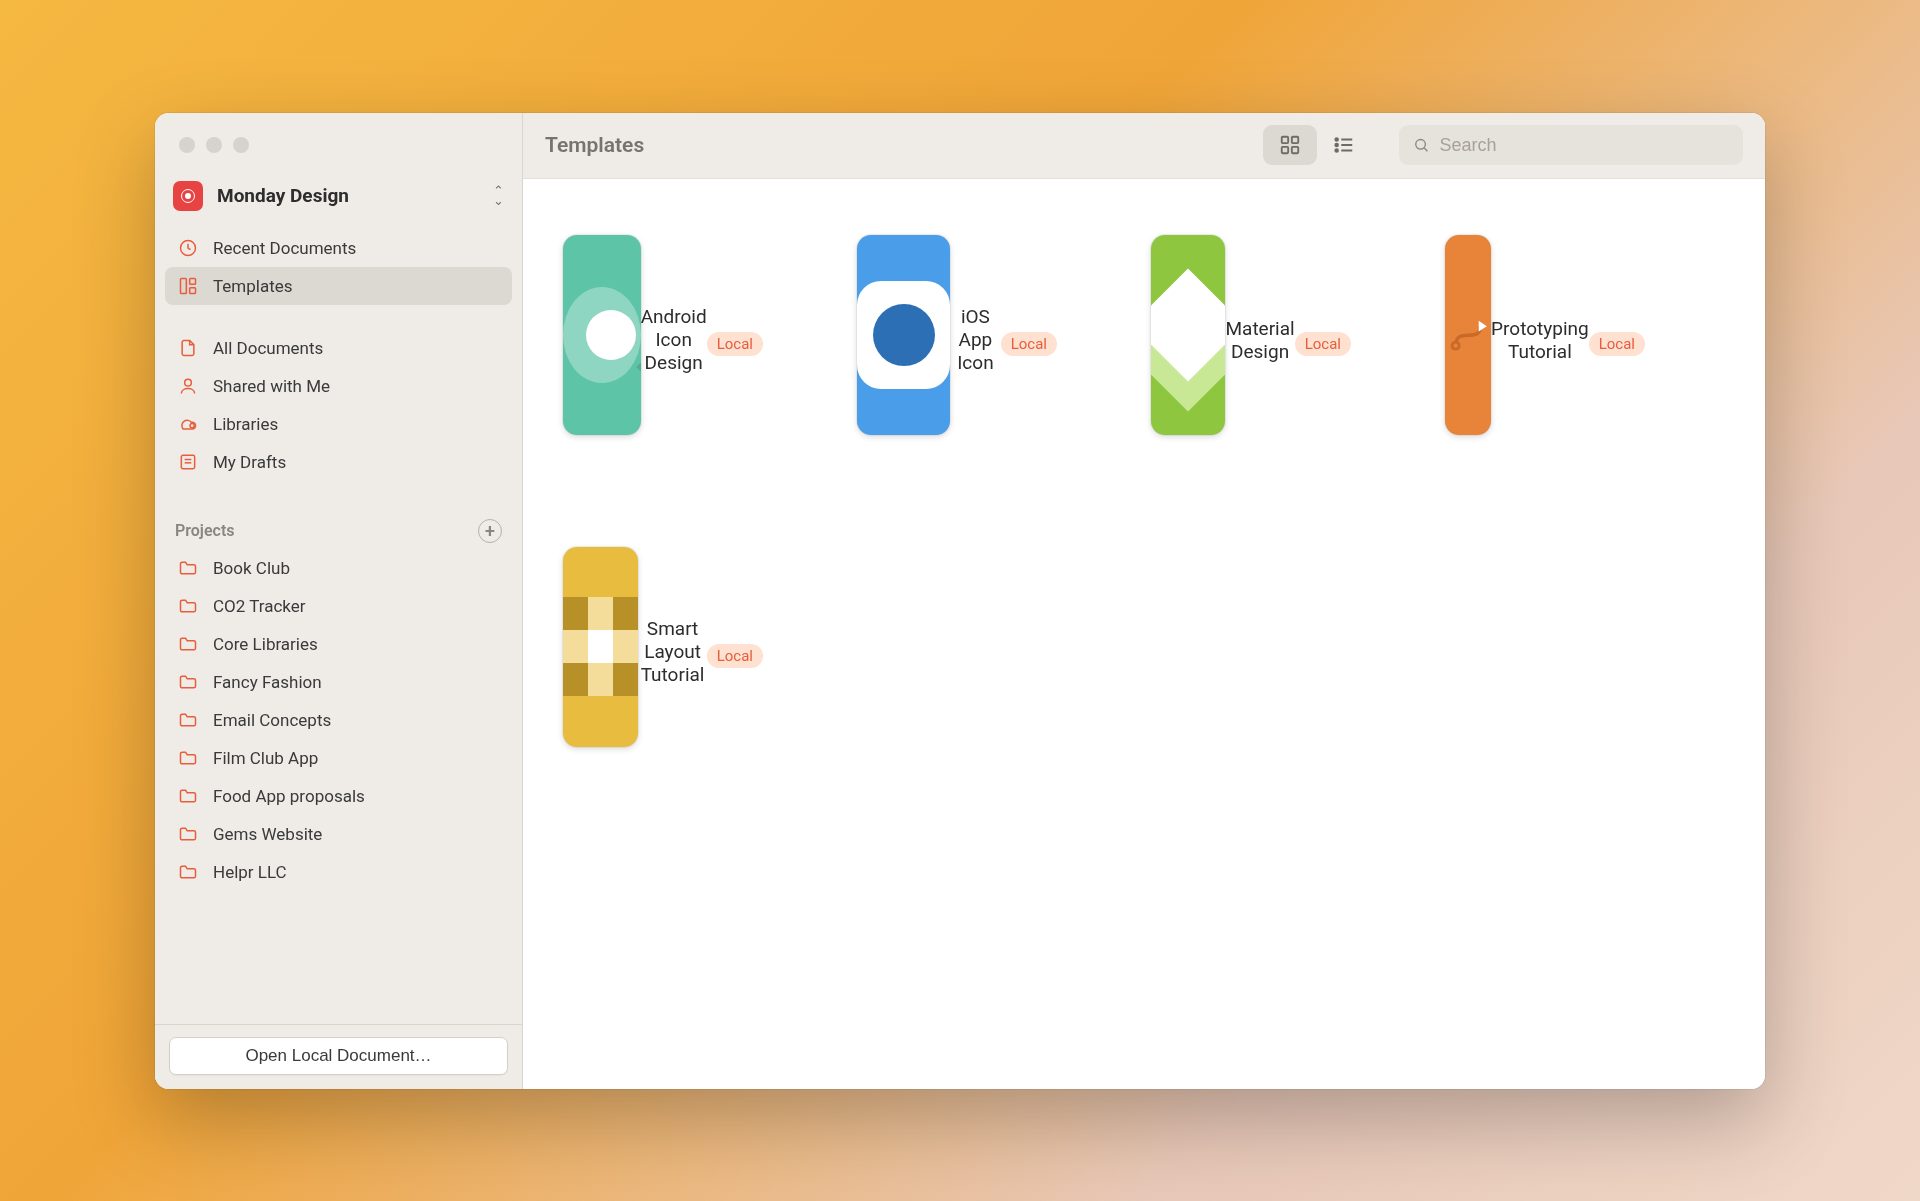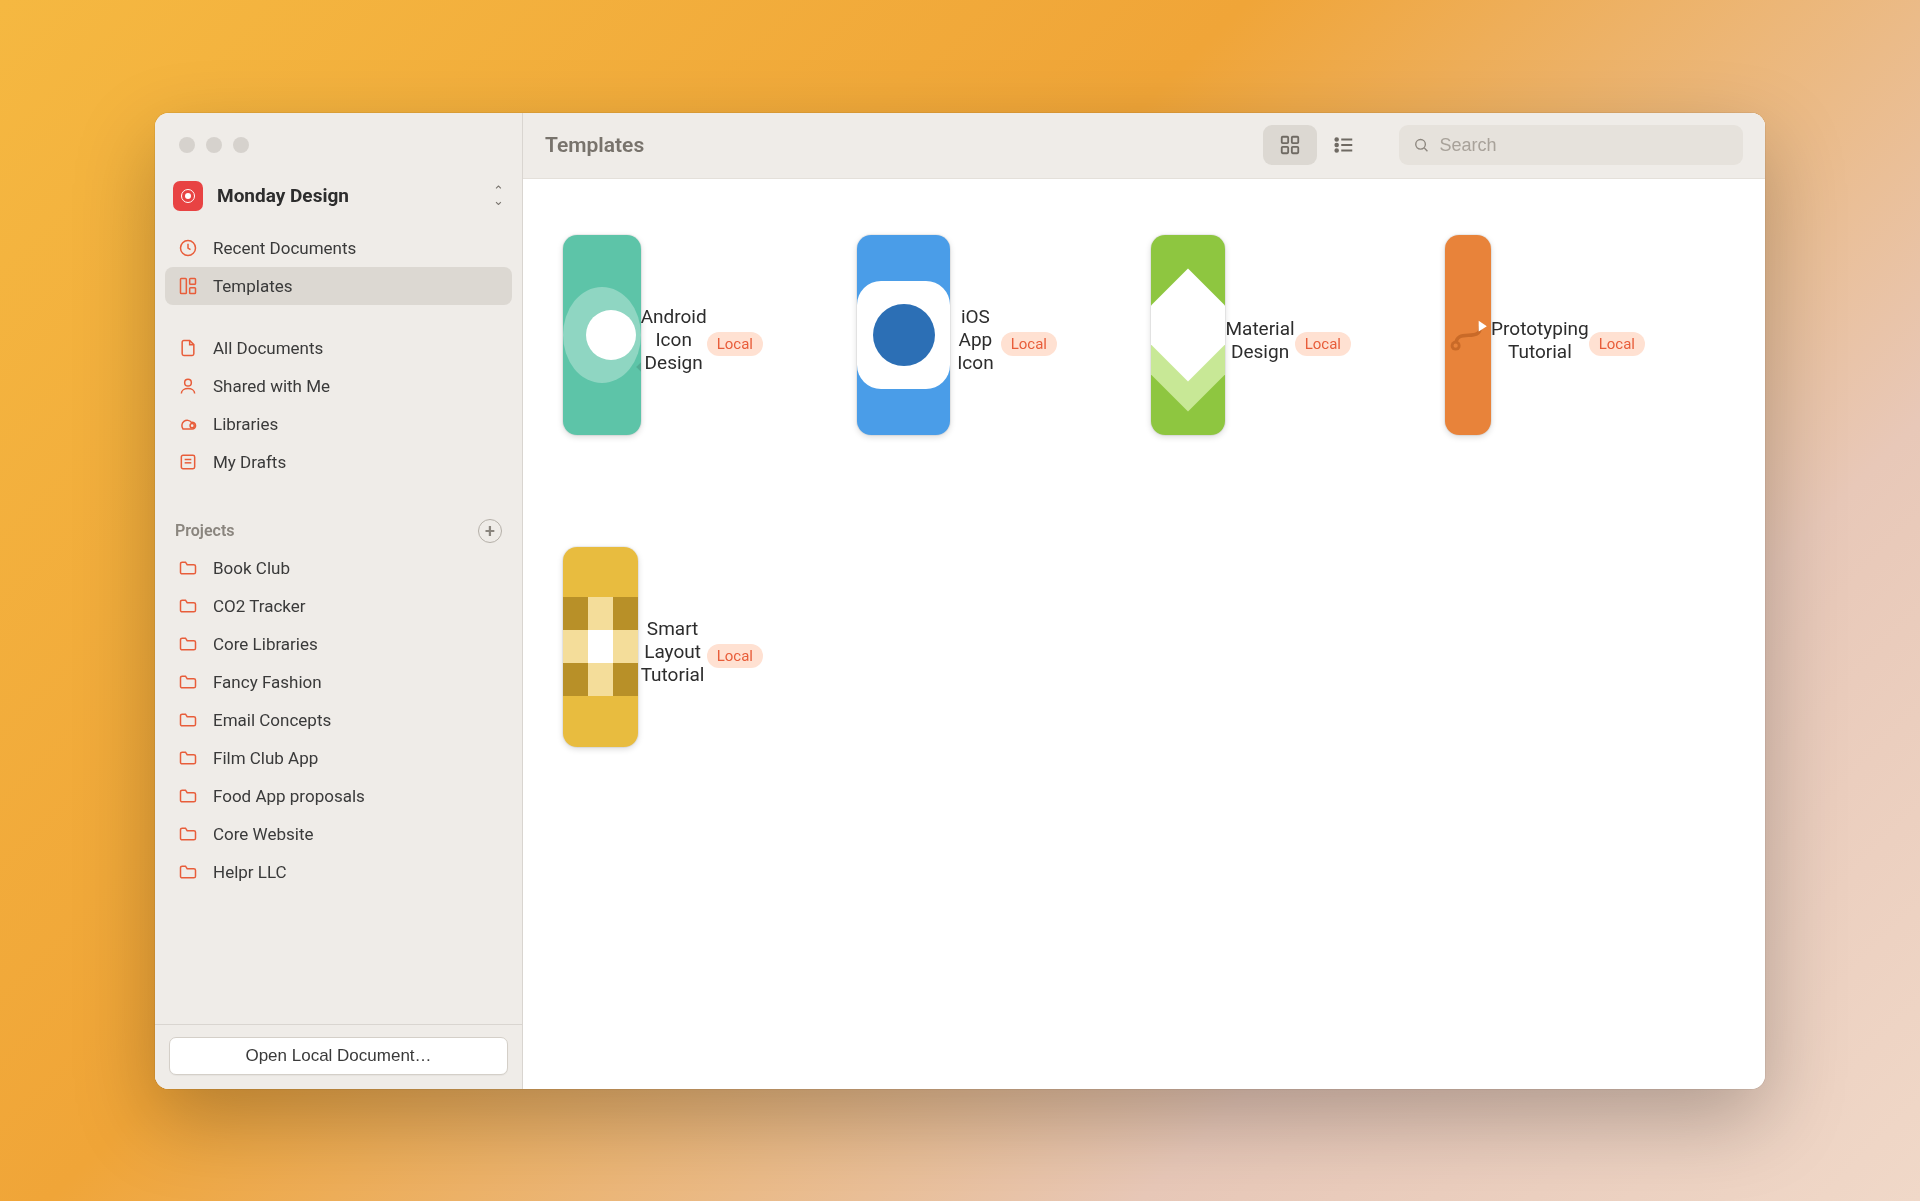--- a/index.html
+++ b/index.html
@@ -319,21 +319,21 @@
                 </svg>
               </span>
     <span>Food App proposals</span>
   </div>
             <div class="nav-item">
     <span class="nav-icon">
                 <svg viewBox="0 0 24 24" fill="none" stroke="currentColor" stroke-width="1.8">
                   <path d="M3 7a2 2 0 0 1 2-2h4l2 3h8a2 2 0 0 1 2 2v7a2 2 0 0 1-2 2H5a2 2 0 0 1-2-2V7z"></path>
                 </svg>
               </span>
-    <span>Core Website</span>
+    <span>Gems Website</span>
   </div>
             <div class="nav-item">
     <span class="nav-icon">
                 <svg viewBox="0 0 24 24" fill="none" stroke="currentColor" stroke-width="1.8">
                   <path d="M3 7a2 2 0 0 1 2-2h4l2 3h8a2 2 0 0 1 2 2v7a2 2 0 0 1-2 2H5a2 2 0 0 1-2-2V7z"></path>
                 </svg>
               </span>
     <span>Helpr LLC</span>
   </div>
   </div>

